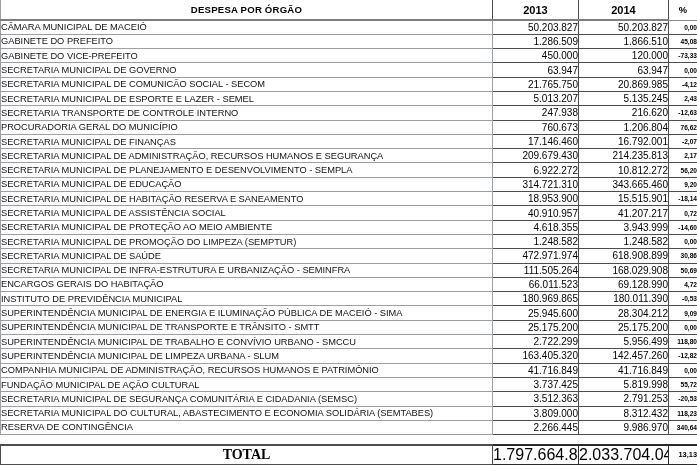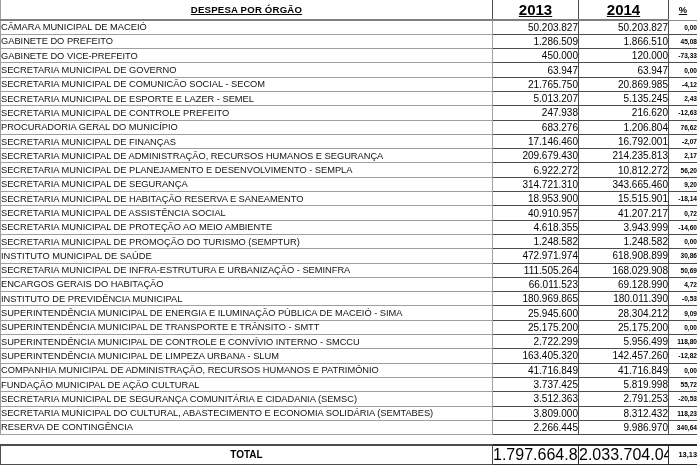--- a/index.html
+++ b/index.html
@@ -38,38 +38,38 @@
     white-space: nowrap;
   }
 
   
   col.c-name  { width: 492px; }
   col.c-2013  { width: 86px; }
   col.c-2014  { width: 90px; }
   col.c-pct   { width: 29px; }
 
   
-  tr.header-row { height: 20px; text-decoration: underline; }
+  tr.header-row { height: 20px; }
 
   .hdr-title {
     text-align: center;
     font-weight: bold;
     font-size: 9.6px;
     letter-spacing: .2px;
     border-left: 1px solid #9aa0a6;
     border-right: 1px solid #4d4d4d;
     border-bottom: 2px solid #7f7f7f;
     vertical-align: bottom;
     padding-bottom: 1px;
     color: #000;
   }
   .hdr-year {
     text-align: center;
     font-weight: bold;
-    font-size: 15px;
+    font-size: 11px;
     border-right: 1px solid #4d4d4d;
     border-bottom: 2px solid #7f7f7f;
     vertical-align: bottom;
     padding-bottom: 2px;
     color: #000;
   }
   .hdr-pct {
     text-align: center;
     font-weight: bold;
     font-size: 9.4px;
@@ -114,22 +114,23 @@
   tr.spacer-row td { border: none; background: #fff; }
 
   
   tr.total-row { height: 18px; }
 
   td.total-label {
     border: 1px solid #4d4d4d;
     border-top: 2px solid #4d4d4d;
     text-align: center;
     font-weight: bold;
-    font-size: 10px;
-    color: #000;
+    font-size: 14px;
+    color: #000;
+    font-family: Liberation Serif, serif;
   }
   td.total-num {
     border: 1px solid #2b2b2b;
     border-top: 2px solid #2b2b2b;
     padding-right: 3px;
     font-weight: normal;
     font-size: 16px;
     color: #000;
   }
   td.total-pct {
@@ -199,28 +200,28 @@
           <td class="cell-num">20.869.985</td>
           <td class="cell-pct">-4,12</td>
         </tr>
         <tr class="data-row">
           <td class="cell-name">SECRETARIA MUNICIPAL DE ESPORTE E LAZER - SEMEL</td>
           <td class="cell-num">5.013.207</td>
           <td class="cell-num">5.135.245</td>
           <td class="cell-pct">2,43</td>
         </tr>
         <tr class="data-row">
-          <td class="cell-name">SECRETARIA MUNICIPAL DE CONTROLE PREFEITO</td>
+          <td class="cell-name">SECRETARIA TRANSPORTE DE CONTROLE INTERNO</td>
           <td class="cell-num">247.938</td>
           <td class="cell-num">216.620</td>
           <td class="cell-pct">-12,63</td>
         </tr>
         <tr class="data-row">
           <td class="cell-name">PROCURADORIA GERAL DO MUNICÍPIO</td>
-          <td class="cell-num">683.276</td>
+          <td class="cell-num">760.673</td>
           <td class="cell-num">1.206.804</td>
           <td class="cell-pct">76,62</td>
         </tr>
         <tr class="data-row">
           <td class="cell-name">SECRETARIA MUNICIPAL DE FINANÇAS</td>
           <td class="cell-num">17.146.460</td>
           <td class="cell-num">16.792.001</td>
           <td class="cell-pct">-2,07</td>
         </tr>
         <tr class="data-row">
@@ -229,21 +230,21 @@
           <td class="cell-num">214.235.813</td>
           <td class="cell-pct">2,17</td>
         </tr>
         <tr class="data-row">
           <td class="cell-name">SECRETARIA MUNICIPAL DE PLANEJAMENTO E DESENVOLVIMENTO - SEMPLA</td>
           <td class="cell-num">6.922.272</td>
           <td class="cell-num">10.812.272</td>
           <td class="cell-pct">56,20</td>
         </tr>
         <tr class="data-row">
-          <td class="cell-name">SECRETARIA MUNICIPAL DE SEGURANÇA</td>
+          <td class="cell-name">SECRETARIA MUNICIPAL DE EDUCAÇÃO</td>
           <td class="cell-num">314.721.310</td>
           <td class="cell-num">343.665.460</td>
           <td class="cell-pct">9,20</td>
         </tr>
         <tr class="data-row">
           <td class="cell-name">SECRETARIA MUNICIPAL DE HABITAÇÃO RESERVA E SANEAMENTO</td>
           <td class="cell-num">18.953.900</td>
           <td class="cell-num">15.515.901</td>
           <td class="cell-pct">-18,14</td>
         </tr>
@@ -253,27 +254,27 @@
           <td class="cell-num">41.207.217</td>
           <td class="cell-pct">0,72</td>
         </tr>
         <tr class="data-row">
           <td class="cell-name">SECRETARIA MUNICIPAL DE PROTEÇÃO AO MEIO AMBIENTE</td>
           <td class="cell-num">4.618.355</td>
           <td class="cell-num">3.943.999</td>
           <td class="cell-pct">-14,60</td>
         </tr>
         <tr class="data-row">
-          <td class="cell-name">SECRETARIA MUNICIPAL DE PROMOÇÃO DO TURISMO (SEMPTUR)</td>
+          <td class="cell-name">SECRETARIA MUNICIPAL DE PROMOÇÃO DO LIMPEZA (SEMPTUR)</td>
           <td class="cell-num">1.248.582</td>
           <td class="cell-num">1.248.582</td>
           <td class="cell-pct">0,00</td>
         </tr>
         <tr class="data-row">
-          <td class="cell-name">INSTITUTO MUNICIPAL DE SAÚDE</td>
+          <td class="cell-name">SECRETARIA MUNICIPAL DE SAÚDE</td>
           <td class="cell-num">472.971.974</td>
           <td class="cell-num">618.908.899</td>
           <td class="cell-pct">30,86</td>
         </tr>
         <tr class="data-row">
           <td class="cell-name">SECRETARIA MUNICIPAL DE INFRA-ESTRUTURA E URBANIZAÇÃO - SEMINFRA</td>
           <td class="cell-num">111.505.264</td>
           <td class="cell-num">168.029.908</td>
           <td class="cell-pct">50,69</td>
         </tr>
@@ -295,21 +296,21 @@
           <td class="cell-num">28.304.212</td>
           <td class="cell-pct">9,09</td>
         </tr>
         <tr class="data-row">
           <td class="cell-name">SUPERINTENDÊNCIA MUNICIPAL DE TRANSPORTE E TRÂNSITO - SMTT</td>
           <td class="cell-num">25.175.200</td>
           <td class="cell-num">25.175.200</td>
           <td class="cell-pct">0,00</td>
         </tr>
         <tr class="data-row">
-          <td class="cell-name">SUPERINTENDÊNCIA MUNICIPAL DE CONTROLE E CONVÍVIO INTERNO - SMCCU</td>
+          <td class="cell-name">SUPERINTENDÊNCIA MUNICIPAL DE TRABALHO E CONVÍVIO URBANO - SMCCU</td>
           <td class="cell-num">2.722.299</td>
           <td class="cell-num">5.956.499</td>
           <td class="cell-pct">118,80</td>
         </tr>
         <tr class="data-row">
           <td class="cell-name">SUPERINTENDÊNCIA MUNICIPAL DE LIMPEZA URBANA - SLUM</td>
           <td class="cell-num">163.405.320</td>
           <td class="cell-num">142.457.260</td>
           <td class="cell-pct">-12,82</td>
         </tr>

